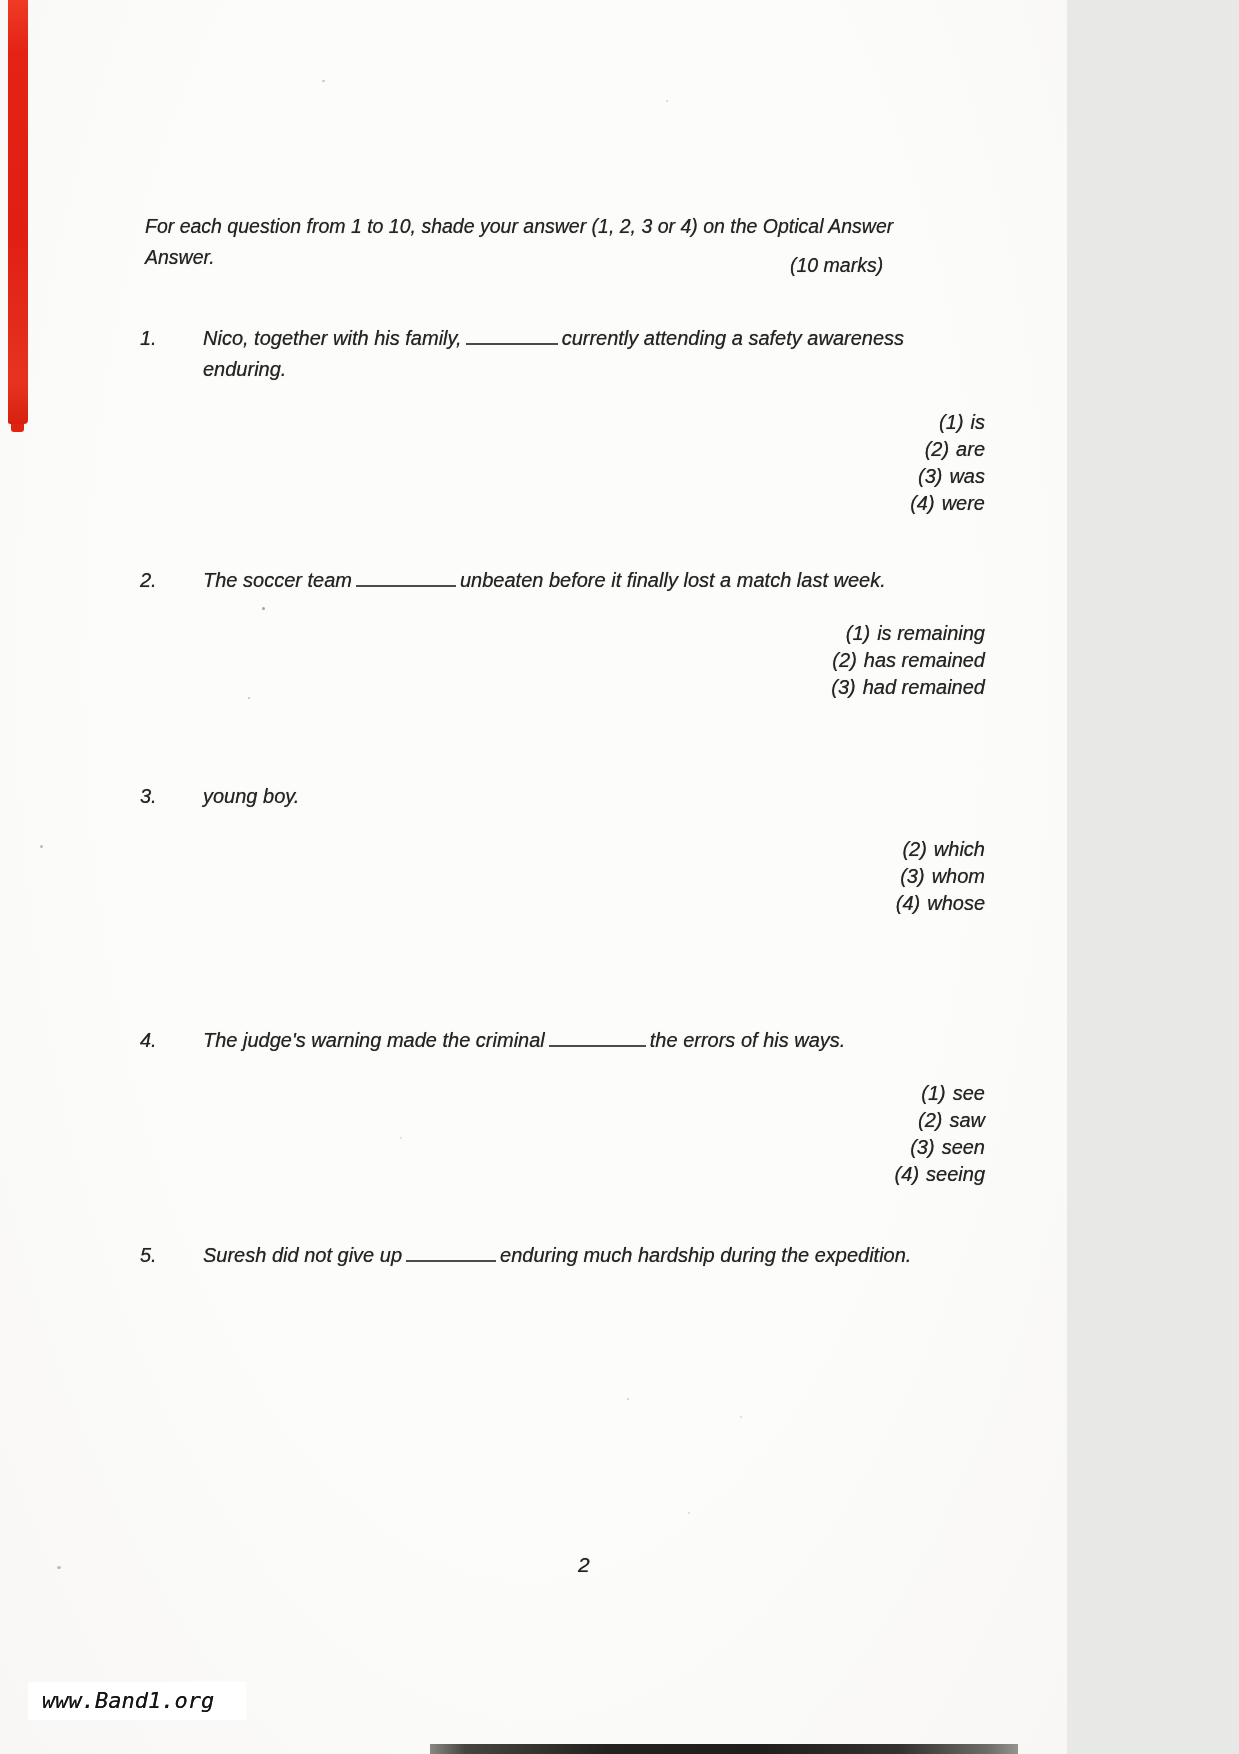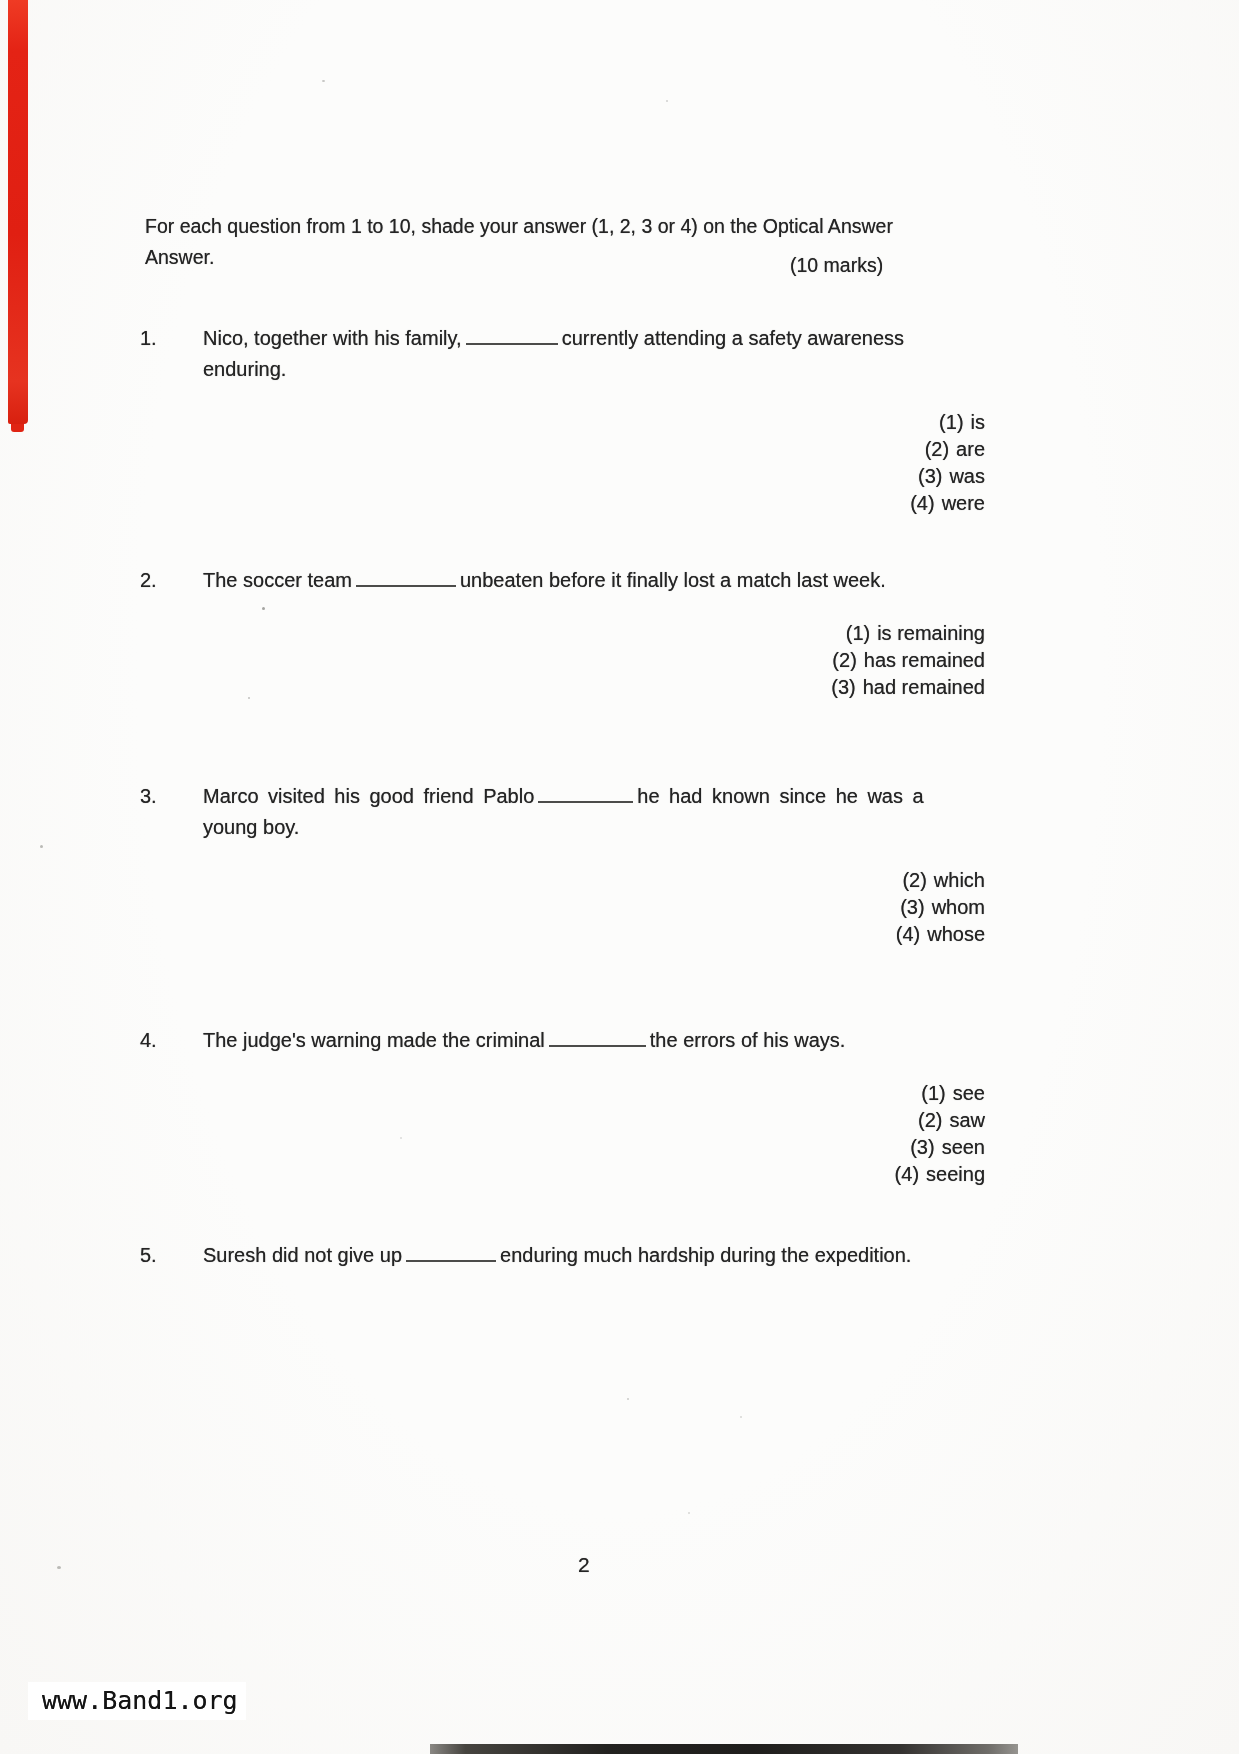--- a/index.html
+++ b/index.html
@@ -1,21 +1,22 @@
 <!DOCTYPE html>
 <html><head>
 <meta charset="utf-8">
 <style>
   html,body{margin:0;padding:0;background:#e8e8e6;}
   .page{
-    position:relative;width:1239px;height:1754px;overflow:hidden;
+    position:relative;width:1067px;height:1754px;overflow:hidden;
     background:radial-gradient(ellipse at 50% 38%, #fcfcfb 55%, #f8f7f5 100%);
     font-family:"Liberation Sans","DejaVu Sans",sans-serif;
     color:#242424;
     text-shadow:0 0 0.7px rgba(40,40,40,0.75);
+    font-style:italic;
   }
   
   .red-stripe{
     position:absolute;left:8px;top:0;width:20px;height:424px;
     background:linear-gradient(180deg,#ef3b24 0%,#e42315 12%,#e01f12 55%,#e63320 90%,#d8200f 100%);
     border-radius:0 0 4px 2px;
   }
   .red-stripe::after{
     content:"";position:absolute;left:3px;top:100%;width:13px;height:8px;
     background:#e02413;border-radius:0 0 3px 3px;
@@ -36,21 +37,21 @@
   }
   .b90{width:90px}.b92{width:92px}.b95{width:95px}.b97{width:97px}.b100{width:100px}
   .options{margin-left:56px;margin-top:24px;line-height:27px;text-align:right;}
   .opt{white-space:nowrap;}
   .olabel{margin-right:7px;}
   
   .pagenum{position:absolute;left:578px;top:1553px;font-size:21px;}
   .watermark{
     position:absolute;left:28px;top:1682px;width:204px;height:38px;
     background:#ffffff;font-family:"DejaVu Sans Mono","Liberation Mono",monospace;
-    font-size:25px;line-height:38px;padding-left:14px;color:#141414;
+    font-size:22px;line-height:38px;padding-left:14px;color:#141414;
     text-shadow:0 0 0.5px rgba(0,0,0,0.8);
   }
   .footer-bar{
     position:absolute;left:430px;top:1744px;width:588px;height:10px;
     background:linear-gradient(90deg,#8a8884 0%,#46443f 6%,#232220 30%,#1f1e1c 55%,#343230 80%,#6f6d69 95%,#969490 100%);
   }
   
   .speck{position:absolute;background:#8f8f8b;border-radius:50%;}
   .s1{left:322px;top:80px;width:3px;height:2px;opacity:.5;}
   .s2{left:666px;top:100px;width:2px;height:2px;opacity:.4;}
@@ -103,21 +104,20 @@
       <div class="opt"><span class="olabel">(1)</span><span>is remaining</span></div>
       <div class="opt"><span class="olabel">(2)</span><span>has remained</span></div>
       <div class="opt"><span class="olabel">(3)</span><span>had remained</span></div>
     </div>
   </div>
 
   <div class="question q3">
     <div class="qrow">
       <div class="qnum">3.</div>
       <div class="qtext qt3">
-        <div class="l1"><span>Marco visited his good friend Pablo</span><span class="blank b95"></span><span>he had known since he was a</span></div>
         <div class="l2">young boy.</div>
       </div>
     </div>
     <div class="options">
       <div class="opt"><span class="olabel">(2)</span><span>which</span></div>
       <div class="opt"><span class="olabel">(3)</span><span>whom</span></div>
       <div class="opt"><span class="olabel">(4)</span><span>whose</span></div>
     </div>
   </div>
 

